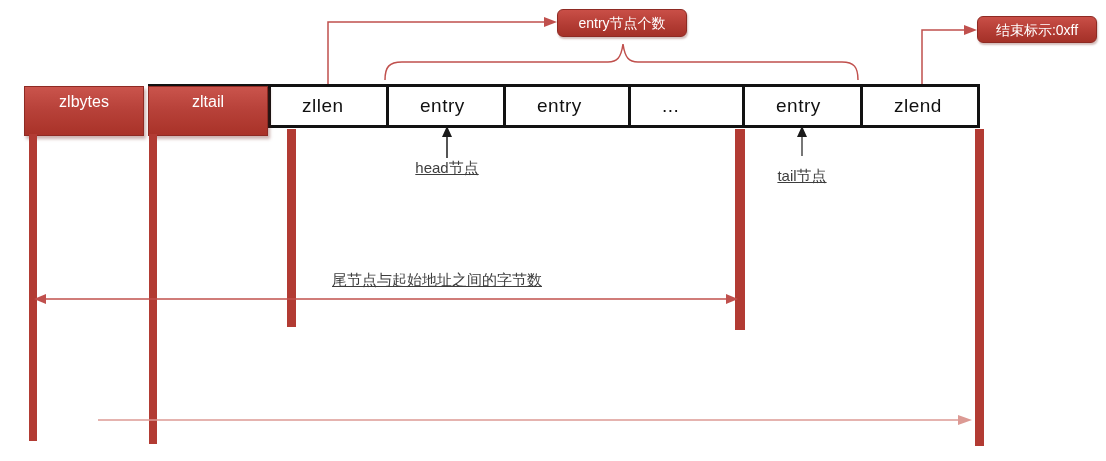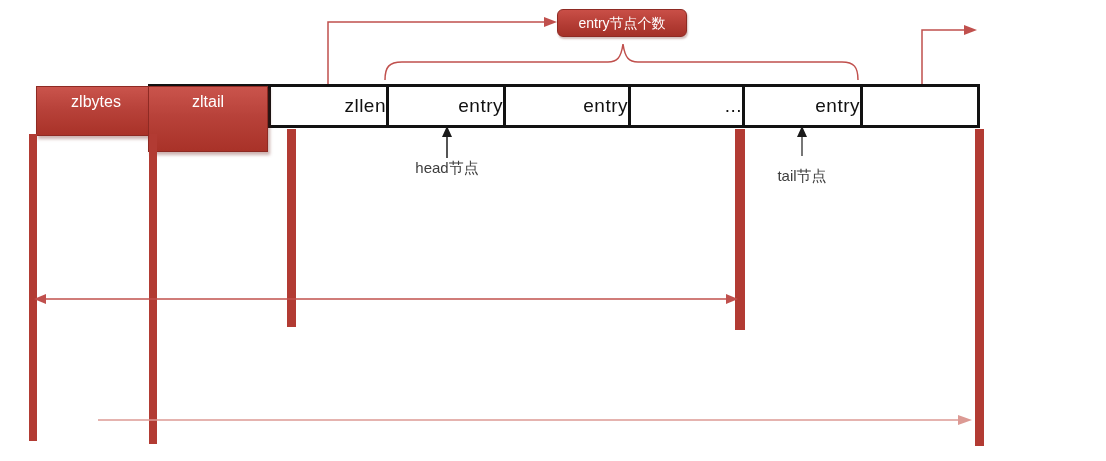--- a/index.html
+++ b/index.html
@@ -23,24 +23,25 @@
   .row .divider {
     position: absolute;
     top: 0; bottom: 0;
     width: 3px;
     background: #121212;
   }
   .cell-label {
     position: absolute;
     top: 0; height: 38px;
     line-height: 38px;
-    text-align: right;
+    text-align: left;
     font-size: 19px;
     color: #111111;
     letter-spacing: 0.5px;
+    margin-left: 31px;
   }
   
   .redbox {
     position: absolute;
     box-sizing: border-box;
     border: 1px solid #8e2a23;
     background: linear-gradient(180deg, #ca544c 0%, #b8423a 45%, #a93228 100%);
     box-shadow: 2px 3px 3px rgba(110, 35, 30, 0.35);
     color: #ffffff;
     text-align: center;
@@ -59,20 +60,21 @@
     color: #ffffff;
     text-align: center;
     font-size: 14px;
   }
   
   .note {
     position: absolute;
     color: #3d3d3d;
     font-size: 15px;
     white-space: nowrap;
+    text-decoration: underline;
   }
   .overlay {
     position: absolute;
     left: 0; top: 0;
     pointer-events: none;
   }
 </style>
 </head>
 <body>
 
@@ -83,33 +85,36 @@
     <div class="divider" style="left:235px"></div>
     <div class="divider" style="left:352px"></div>
     <div class="divider" style="left:477px"></div>
     <div class="divider" style="left:591px"></div>
     <div class="divider" style="left:709px"></div>
     <div class="cell-label" style="left:120px;width:115px">zllen</div>
     <div class="cell-label" style="left:238px;width:114px">entry</div>
     <div class="cell-label" style="left:355px;width:122px">entry</div>
     <div class="cell-label" style="left:480px;width:111px">...</div>
     <div class="cell-label" style="left:594px;width:115px">entry</div>
+    <div class="cell-label" style="left:712px;width:114px">zlend</div>
   </div>
 
-  <div class="redbox" style="left:36px;top:86px;width:120px;height:50px">
+  <div class="redbox" style="left:24px;top:86px;width:120px;height:50px">
     <span class="line1">zlbytes</span>
   </div>
-  <div class="redbox" style="left:148px;top:86px;width:120px;height:66px">
+  <div class="redbox" style="left:148px;top:86px;width:120px;height:50px">
     <span class="line1">zltail</span>
   </div>
 
   <div class="callout" style="left:557px;top:9px;width:130px;height:28px;line-height:27px">entry节点个数</div>
+  <div class="callout" style="left:977px;top:16px;width:120px;height:27px;line-height:26px">结束标示:0xff</div>
 
   <div class="note" style="left:405px;top:159px;width:84px;text-align:center">head节点</div>
   <div class="note" style="left:762px;top:167px;width:80px;text-align:center">tail节点</div>
+  <div class="note" style="left:332px;top:271px">尾节点与起始地址之间的字节数</div>
 
   <svg class="overlay" width="1106" height="461" viewBox="0 0 1106 461">
 
     <g fill="#b23b33">
       <rect x="29" y="134" width="8" height="307"></rect>
       <rect x="149" y="134" width="8" height="310"></rect>
       <rect x="287" y="129" width="9" height="198"></rect>
       <rect x="735" y="129" width="10" height="201"></rect>
       <rect x="975" y="129" width="9" height="317"></rect>
     </g>

